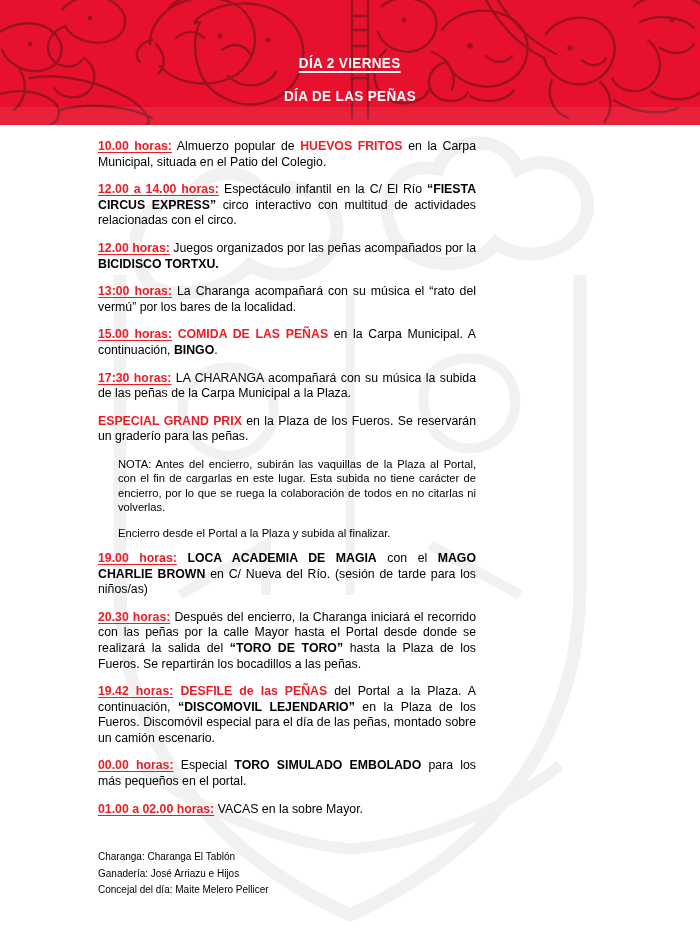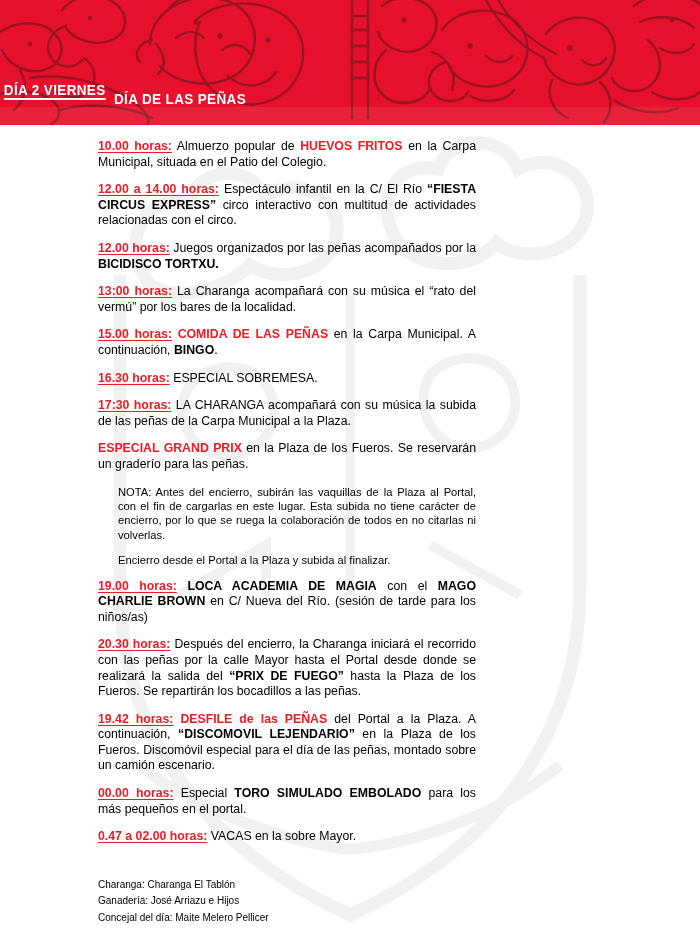--- a/index.html
+++ b/index.html
@@ -34,20 +34,21 @@
     left: 0;
     bottom: 0;
     width: 700px;
     height: 18px;
     background: rgba(255,255,255,0.07);
   }
   .banner-text {
     position: absolute;
     inset: 0;
     display: flex;
+    flex-direction: column;
     align-items: center;
     justify-content: flex-start;
     padding-top: 55px;
     box-sizing: border-box;
   }
   .banner-title {
     color: #ffffff;
     font-size: 14.5px;
     font-weight: bold;
     letter-spacing: 0.4px;
@@ -226,29 +227,28 @@
     <path d="M140 640 C 200 690, 300 720, 350 724 C 410 720, 500 690, 560 640" stroke-width="11"></path>
   </g>
 </svg>
 
 <div class="program">
     <p class="entry"><span class="time">10.00 horas:</span><span> Almuerzo popular de </span><span class="rb">HUEVOS FRITOS</span><span> en la Carpa Municipal, situada en el Patio del Colegio.</span></p>
     <p class="entry"><span class="time">12.00 a 14.00 horas:</span><span> Espectáculo infantil en la C/ El Río </span><span class="kb">“FIESTA CIRCUS EXPRESS”</span><span> circo interactivo con multitud de actividades relacionadas con el circo.</span></p>
     <p class="entry"><span class="time">12.00 horas:</span><span> Juegos organizados por las peñas acompañados por la </span><span class="kb">BICIDISCO TORTXU.</span></p>
     <p class="entry"><span class="time">13:00 horas:</span><span> La Charanga acompañará con su música el “rato del vermú” por los bares de la localidad.</span></p>
     <p class="entry"><span class="time">15.00 horas:</span><span class="rb"> COMIDA DE LAS PEÑAS</span><span> en la Carpa Municipal. A continuación, </span><span class="kb">BINGO</span><span>.</span></p>
-    <p class="entry"><span class="time">16.30 horas:</span><span> ESPECIAL SOBREMESA.</span></p>
     <p class="entry"><span class="time">17:30 horas:</span><span> LA CHARANGA acompañará con su música la subida de las peñas de la Carpa Municipal a la Plaza.</span></p>
     <p class="entry plain"><span class="rb">ESPECIAL GRAND PRIX</span><span> en la Plaza de los Fueros. Se reservarán un graderío para las peñas.</span></p>
     <p class="entry note"><span>NOTA: Antes del encierro, subirán las vaquillas de la Plaza al Portal, con el fin de cargarlas en este lugar. Esta subida no tiene carácter de encierro, por lo que se ruega la colaboración de todos en no citarlas ni volverlas.</span></p>
     <p class="entry note"><span>Encierro desde el Portal a la Plaza y subida al finalizar.</span></p>
     <p class="entry"><span class="time">19.00 horas:</span><span class="kb"> LOCA ACADEMIA DE MAGIA</span><span> con el </span><span class="kb">MAGO CHARLIE BROWN</span><span> en C/ Nueva del Río. (sesión de tarde para los niños/as)</span></p>
-    <p class="entry"><span class="time">20.30 horas:</span><span> Después del encierro, la Charanga iniciará el recorrido con las peñas por la calle Mayor hasta el Portal desde donde se realizará la salida del </span><span class="kb">“PRIX DE FUEGO”</span><span> hasta la Plaza de los Fueros. Se repartirán los bocadillos a las peñas.</span></p>
+    <p class="entry"><span class="time">20.30 horas:</span><span> Después del encierro, la Charanga iniciará el recorrido con las peñas por la calle Mayor hasta el Portal desde donde se realizará la salida del </span><span class="kb">“TORO DE TORO”</span><span> hasta la Plaza de los Fueros. Se repartirán los bocadillos a las peñas.</span></p>
     <p class="entry"><span class="time">19.42 horas:</span><span class="rb"> DESFILE de las PEÑAS</span><span> del Portal a la Plaza. A continuación, </span><span class="kb">“DISCOMOVIL LEJENDARIO”</span><span> en la Plaza de los Fueros. Discomóvil especial para el día de las peñas, montado sobre un camión escenario.</span></p>
     <p class="entry"><span class="time">00.00 horas:</span><span> Especial </span><span class="kb">TORO SIMULADO EMBOLADO</span><span> para los más pequeños en el portal.</span></p>
-    <p class="entry"><span class="time">0.47 a 02.00 horas:</span><span> VACAS en la sobre Mayor.</span></p>
+    <p class="entry"><span class="time">01.00 a 02.00 horas:</span><span> VACAS en la sobre Mayor.</span></p>
   </div>
 
 <div class="credits">
     <div class="credit-line">Charanga: Charanga El Tablón</div>
     <div class="credit-line">Ganadería: José Arriazu e Hijos</div>
     <div class="credit-line">Concejal del día: Maite Melero Pellicer</div>
   </div>
 
 </body></html>

